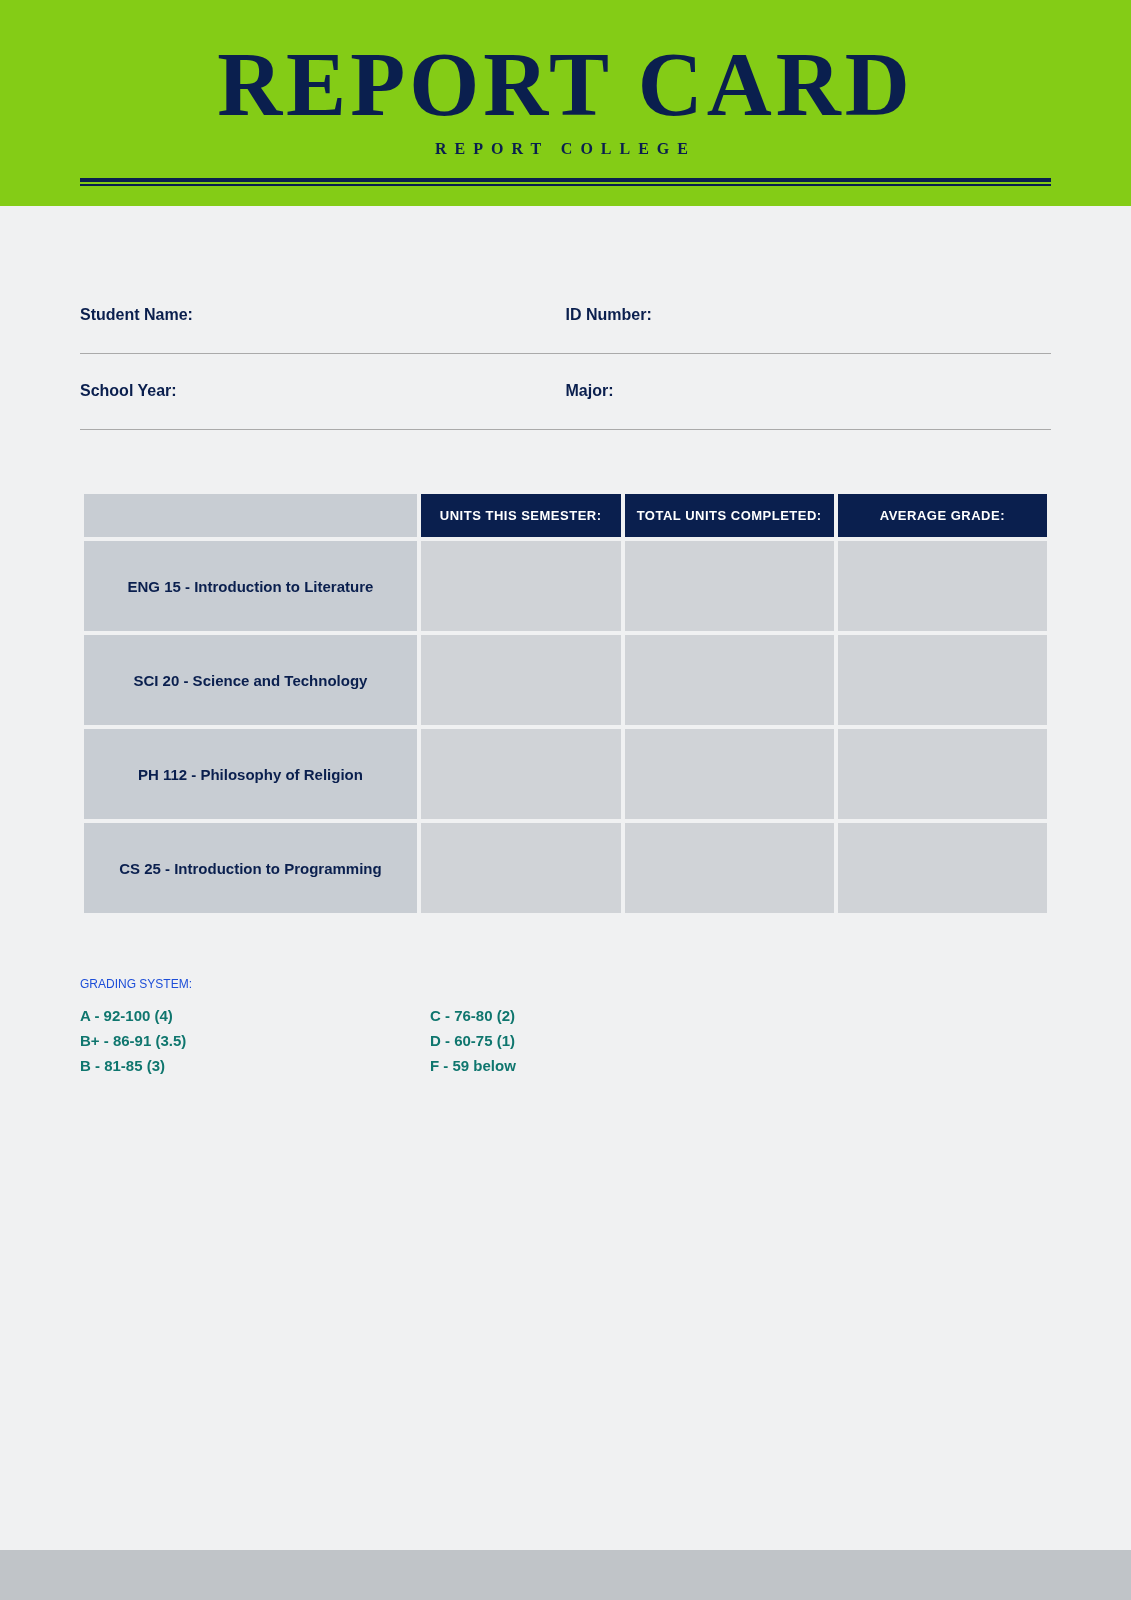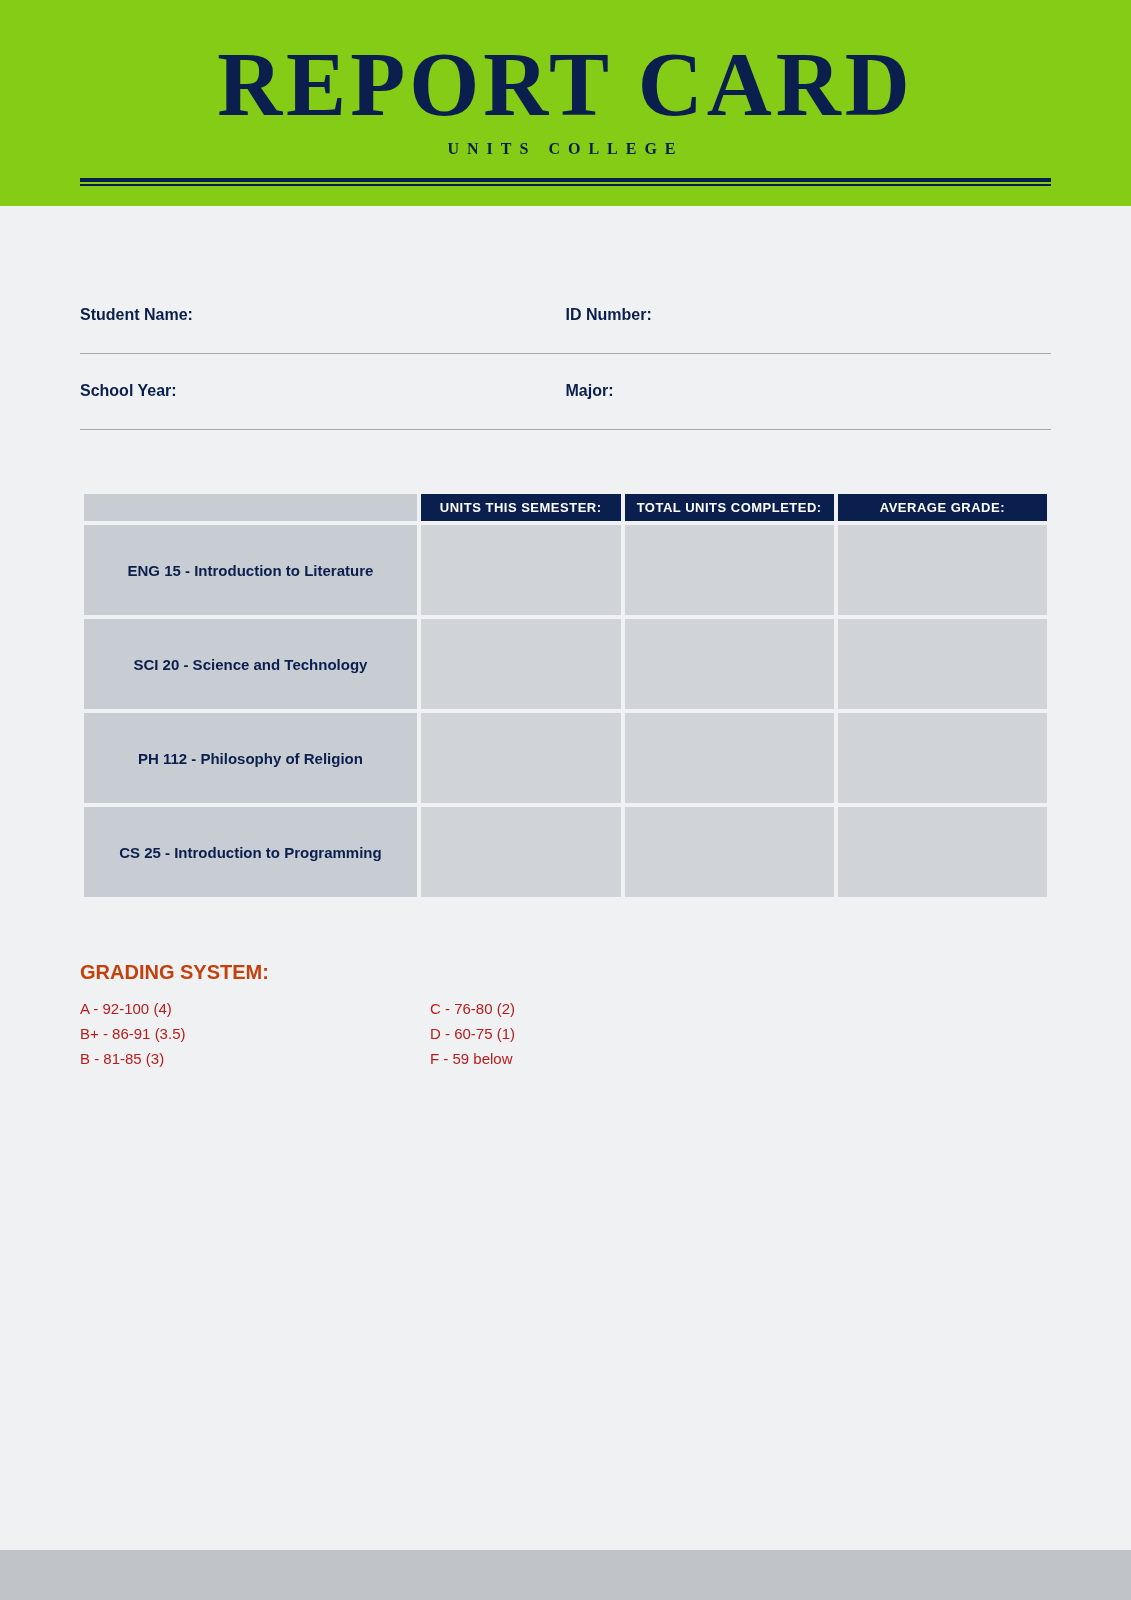--- a/index.html
+++ b/index.html
@@ -94,21 +94,21 @@
       border-spacing: 4px;
       margin-bottom: 60px;
     }
 
     .grades-table th {
       background-color: #0a1f4e;
       color: #ffffff;
       font-size: 13px;
       font-weight: bold;
       text-align: center;
-      padding: 6px 10px;
+      padding: 14px 10px;
       letter-spacing: 0.5px;
       font-family: Arial, sans-serif;
     }
 
     .grades-table td {
       background-color: #d0d3d7;
       padding: 18px 14px;
       text-align: center;
       height: 90px;
     }
@@ -126,52 +126,53 @@
     .th-empty {
       background-color: #c8cdd3 !important;
     }
 
     
     .grading-section {
       margin-top: 20px;
     }
 
     .grading-title {
-      font-size: 20px;
-      font-weight: bold;
-      color: #c2410c;
+      font-size: 12px;
+      font-weight: normal;
+      color: #1d4ed8;
       margin-bottom: 16px;
       font-family: Arial, sans-serif;
     }
 
     .grading-grid {
       display: grid;
       grid-template-columns: 1fr 1fr;
       row-gap: 8px;
       column-gap: 100px;
       max-width: 600px;
     }
 
     .grading-item {
       font-size: 15px;
-      color: #b91c1c;
-      font-family: Arial, sans-serif;
+      color: #0f766e;
+      font-family: Arial, sans-serif;
+      font-weight: bold;
     }
 
     .footer-bar {
       background-color: #c0c4c8;
       height: 50px;
     }
   </style>
 </head>
 <body>
 
 <div class="header-section">
   <div class="report-card-title">REPORT CARD</div>
-  <div class="college-name">UNITS COLLEGE</div>
+  <div class="college-name">REPORT COLLEGE</div>
   <div class="divider-top"></div>
   <div class="divider-bottom"></div>
 </div>
 
 <div class="main-content">
 
   <div class="student-info-section">
     <div class="info-row">
       <div class="info-field">
         <span class="info-label">Student Name:</span>

